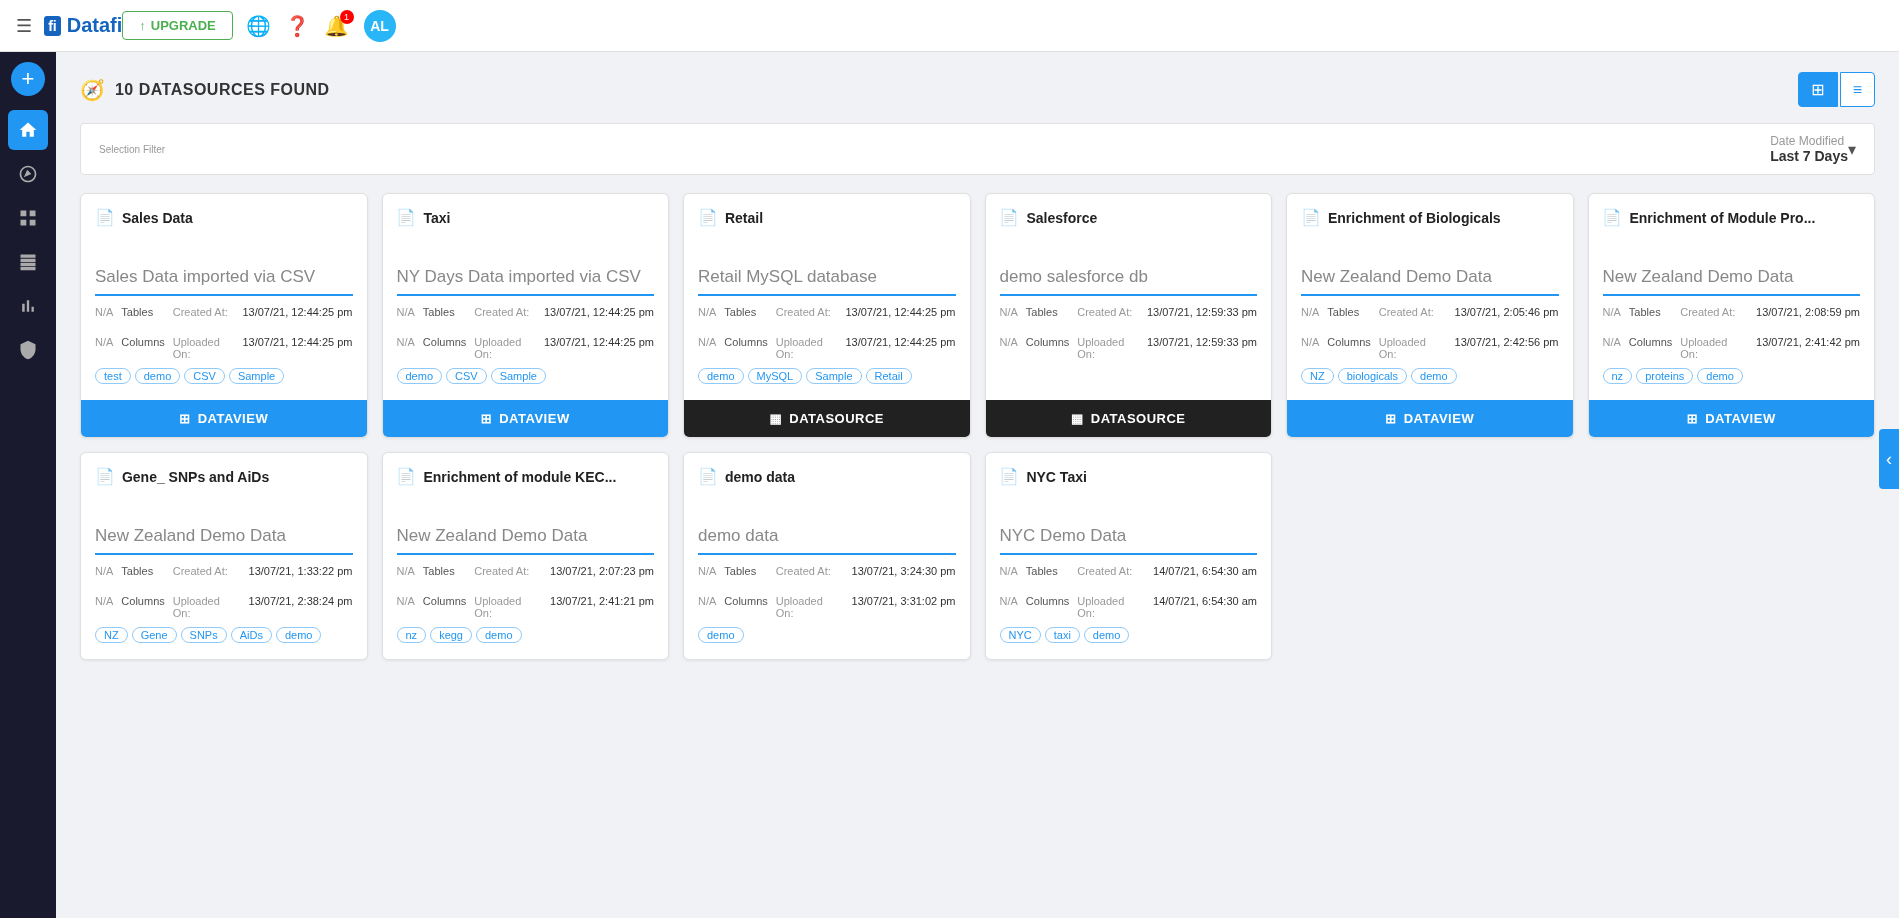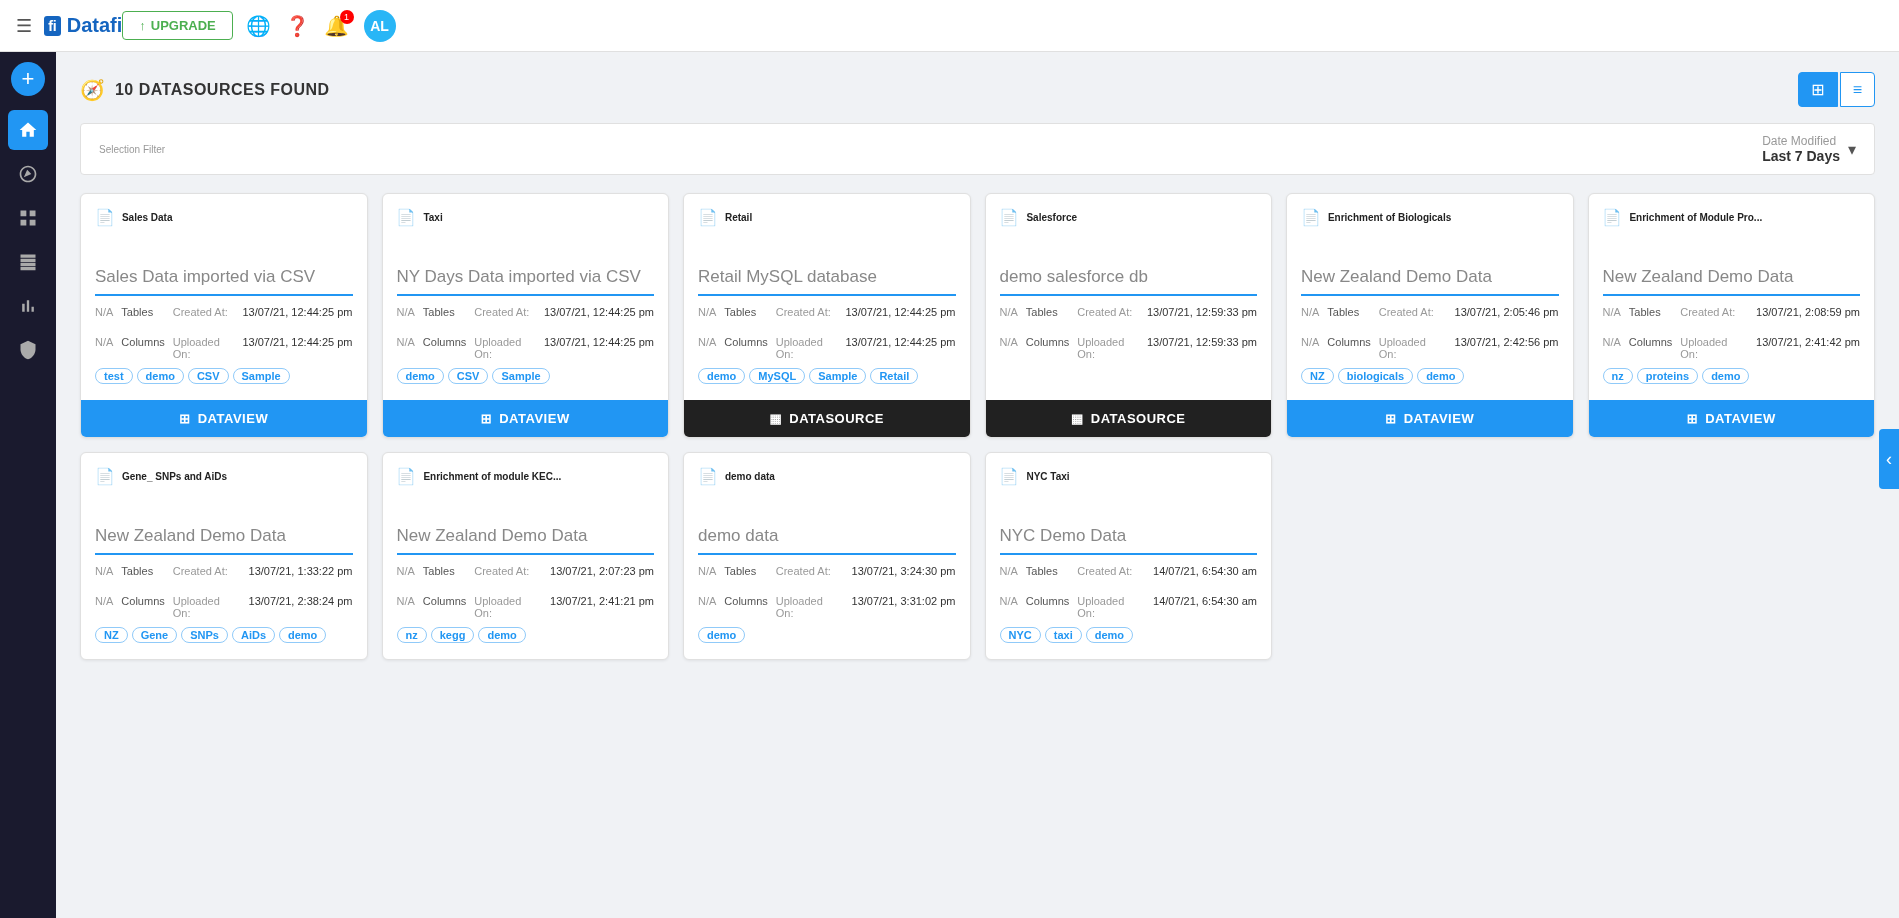--- a/index.html
+++ b/index.html
@@ -92,50 +92,50 @@
     .view-btn:first-child { border-radius: 4px 0 0 4px; }
     .view-btn:last-child { border-radius: 0 4px 4px 0; }
 
     
     .filter-bar {
       display: flex; align-items: center; justify-content: space-between;
       margin-bottom: 18px; background: #fff; padding: 10px 18px;
       border-radius: 4px; border: 1px solid #e0e0e0;
     }
     .selection-filter { color: #999; font-size: 10px; }
-    .date-filter { display: flex; align-items: center; gap: 8px; font-size: 13px; color: #666; }
+    .date-filter { display: flex; align-items: center; font-size: 13px; color: #666; }
     .date-filter-label { color: #999; font-size: 12px; }
     .date-filter-value { font-size: 14px; font-weight: 600; color: #333; }
     .dropdown-arrow { font-size: 16px; color: #555; cursor: pointer; }
 
     
     .cards-grid {
       display: grid;
       grid-template-columns: repeat(6, 1fr);
       gap: 14px;
     }
 
     
     .card {
       background: #fff; border-radius: 6px; border: 1px solid #e0e0e0;
       display: flex; flex-direction: column; overflow: hidden;
       box-shadow: 0 1px 3px rgba(0,0,0,0.07);
     }
     .card-body { padding: 14px 14px 10px; flex: 1; }
     .card-title-row { display: flex; align-items: center; gap: 7px; margin-bottom: 4px; }
     .card-doc-icon { color: #2196F3; font-size: 16px; }
-    .card-title { font-size: 10px; font-weight: 700; color: #222; white-space: nowrap; overflow: hidden; text-overflow: ellipsis; }
+    .card-title { font-size: 14px; font-weight: 700; color: #222; white-space: nowrap; overflow: hidden; text-overflow: ellipsis; }
     .card-subtitle { font-size: 17px; color: #888; margin-bottom: 10px; border-bottom: 2px solid #2196F3; padding-bottom: 7px; margin-top: 40px; }
     .card-meta { display: grid; grid-template-columns: auto auto auto auto; gap: 18px 8px; font-size: 11px; color: #555; margin-bottom: 8px; }
     .meta-label { color: #999; }
     .meta-value { color: #333; white-space: nowrap; }
     .card-tags { display: flex; flex-wrap: wrap; gap: 4px; margin-bottom: 6px; }
     .tag {
       border: 1px solid #90CAF9; color: #2196F3; border-radius: 12px;
-      padding: 1px 8px; font-size: 11px; cursor: pointer; font-weight: bold;
+      padding: 1px 8px; font-size: 11px; cursor: pointer;
     }
     .card-footer { padding: 0 0 0 0; }
     .card-btn {
       width: 100%; padding: 11px; border: none; cursor: pointer;
       font-weight: 700; font-size: 13px; letter-spacing: 0.5px;
       display: flex; align-items: center; justify-content: center; gap: 7px;
     }
     .btn-dataview { background: #2196F3; color: #fff; }
     .btn-datasource { background: #212121; color: #fff; }
 

